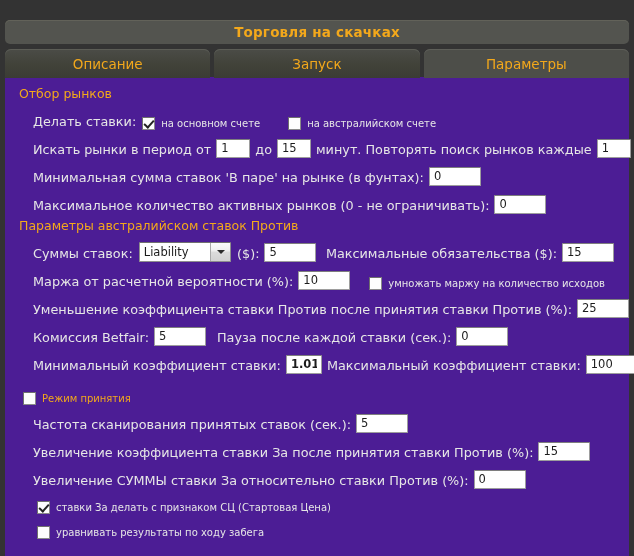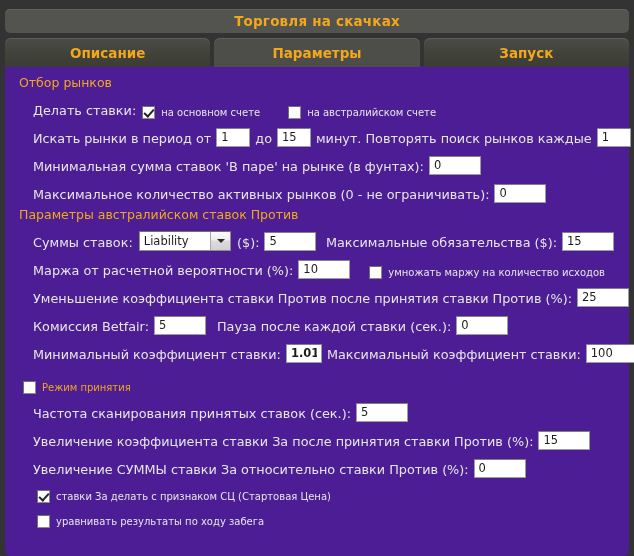--- a/index.html
+++ b/index.html
@@ -13,21 +13,21 @@
     font-family: "DejaVu Sans", "Liberation Sans", sans-serif;
     font-size: 13px;
     color: #e8e8e8;
     overflow: hidden;
     position: relative;
   }
   .app {
     width: 634px;
     height: 556px;
     box-sizing: border-box;
-    padding: 9px 5px 0 5px;
+    padding: 20px 5px 0 5px;
     background: #333333;
   }
 
   
   .titlebar {
     height: 24px;
     background: #53544f;
     border-radius: 5px;
     display: flex;
     align-items: center;
@@ -52,21 +52,21 @@
     z-index: 2;
   }
   .tab {
     flex: 1 1 0;
     height: 29px;
     border-radius: 6px 6px 0 0;
     display: flex;
     align-items: center;
     justify-content: center;
     color: #f3a81b;
-    font-weight: bold;
+    font-weight: normal;
     font-size: 13.5px;
     cursor: pointer;
     user-select: none;
     background: linear-gradient(to bottom, #4b4c47 0%, #414239 55%, #3b3c35 100%);
     box-shadow: inset 0 1px 0 #5c5d56;
   }
   .tab.active {
     background: #4d4e49;
     box-shadow: inset 0 1px 0 #5e5f59;
   }
@@ -206,25 +206,25 @@
 <div class="app">
 
   <div class="titlebar">
     <span class="title">Торговля на скачках</span>
   </div>
 
   <div class="tabstrip">
     <div class="tab">
       <span>Описание</span>
     </div>
+    <div class="tab">
+      <span>Запуск</span>
+    </div>
     <div class="tab active">
       <span>Параметры</span>
-    </div>
-    <div class="tab">
-      <span>Запуск</span>
     </div>
   </div>
 
   <div class="panel">
 
     <div class="group-title">Отбор рынков</div>
 
     <div class="row">
       <span class="lbl">Делать ставки:</span>
       <span class="sp"></span>

